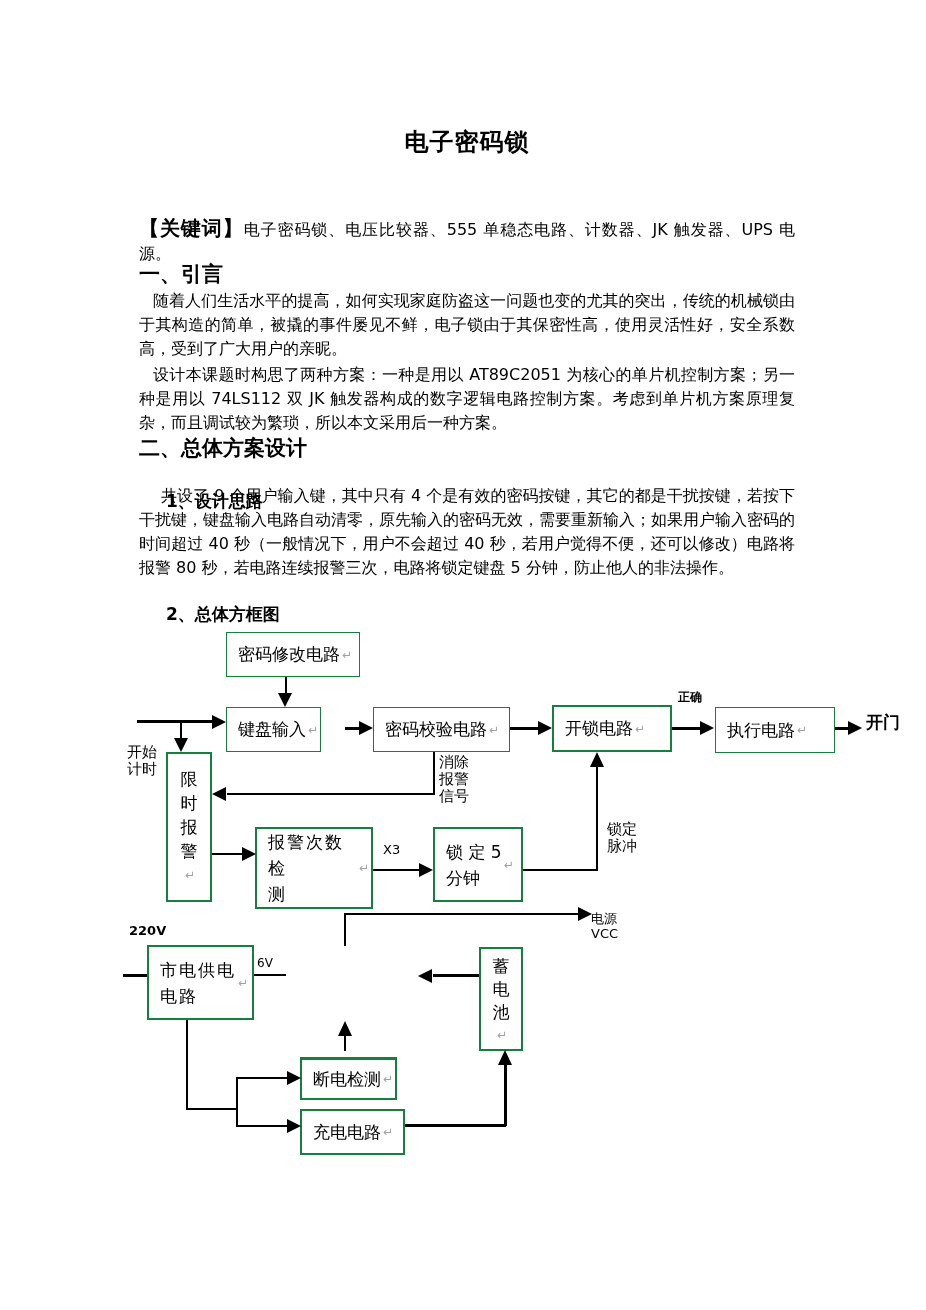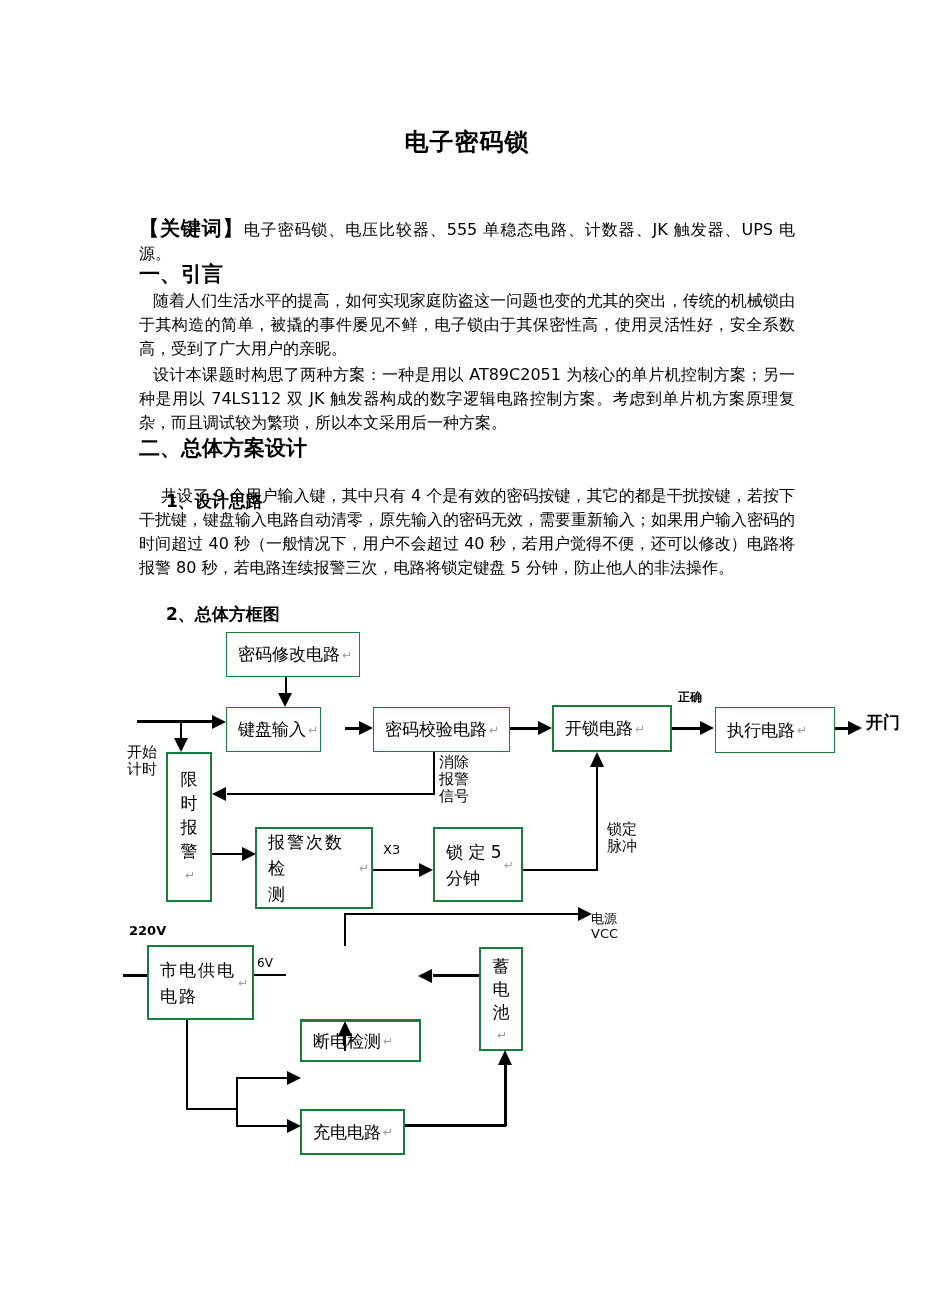--- a/index.html
+++ b/index.html
@@ -31,21 +31,21 @@
   #box-pwd-check{left:373px;top:707px;width:137px;height:45px;}
   #box-unlock{left:552px;top:705px;width:120px;height:47px;border-width:2px;}
   #box-execute{left:715px;top:707px;width:120px;height:46px;}
   #box-timed-alarm{left:166px;top:752px;width:46px;height:150px;flex-direction:column;justify-content:center;text-align:center;line-height:24px;}
   #box-alarm-count{left:255px;top:827px;width:118px;height:82px;line-height:26px;letter-spacing:2px;}
   #box-lock5min{left:433px;top:827px;width:90px;height:75px;line-height:26px;}
   #box-mains{left:147px;top:945px;width:107px;height:75px;line-height:26px;letter-spacing:2px;}
   #box-eswitch{left:286px;top:946px;width:132px;height:75px;line-height:26px;letter-spacing:1px;flex-direction:column;align-items:flex-start;justify-content:center;}
   #box-eswitch .row{padding-left:11px;}
   #box-battery{left:479px;top:947px;width:44px;height:104px;flex-direction:column;justify-content:flex-start;padding-top:6px;text-align:center;line-height:23px;}
-  #box-power-detect{left:300px;top:1019px;width:121px;height:43px;border-top-width:3px;}
+  #box-power-detect{left:300px;top:1057px;width:97px;height:43px;border-top-width:3px;}
   #box-charge{left:300px;top:1109px;width:105px;height:46px;}
   .squiggle{text-decoration:underline;text-decoration-style:wavy;text-decoration-color:#ff0000;text-decoration-thickness:1px;text-underline-offset:3px;}
   
   .flabel{position:absolute;font-size:15px;line-height:17px;}
   #lbl-start-timing{left:127px;top:744px;}
   #lbl-correct{left:678px;top:689px;font-weight:bold;font-size:12px;}
   #lbl-open-door{left:866px;top:714px;font-size:17px;font-weight:bold;}
   #lbl-clear-alarm{left:439px;top:754px;}
   #lbl-x3{left:383px;top:841px;font-size:13px;}
   #lbl-lock-pulse{left:607px;top:808px;margin-top:13px;}

